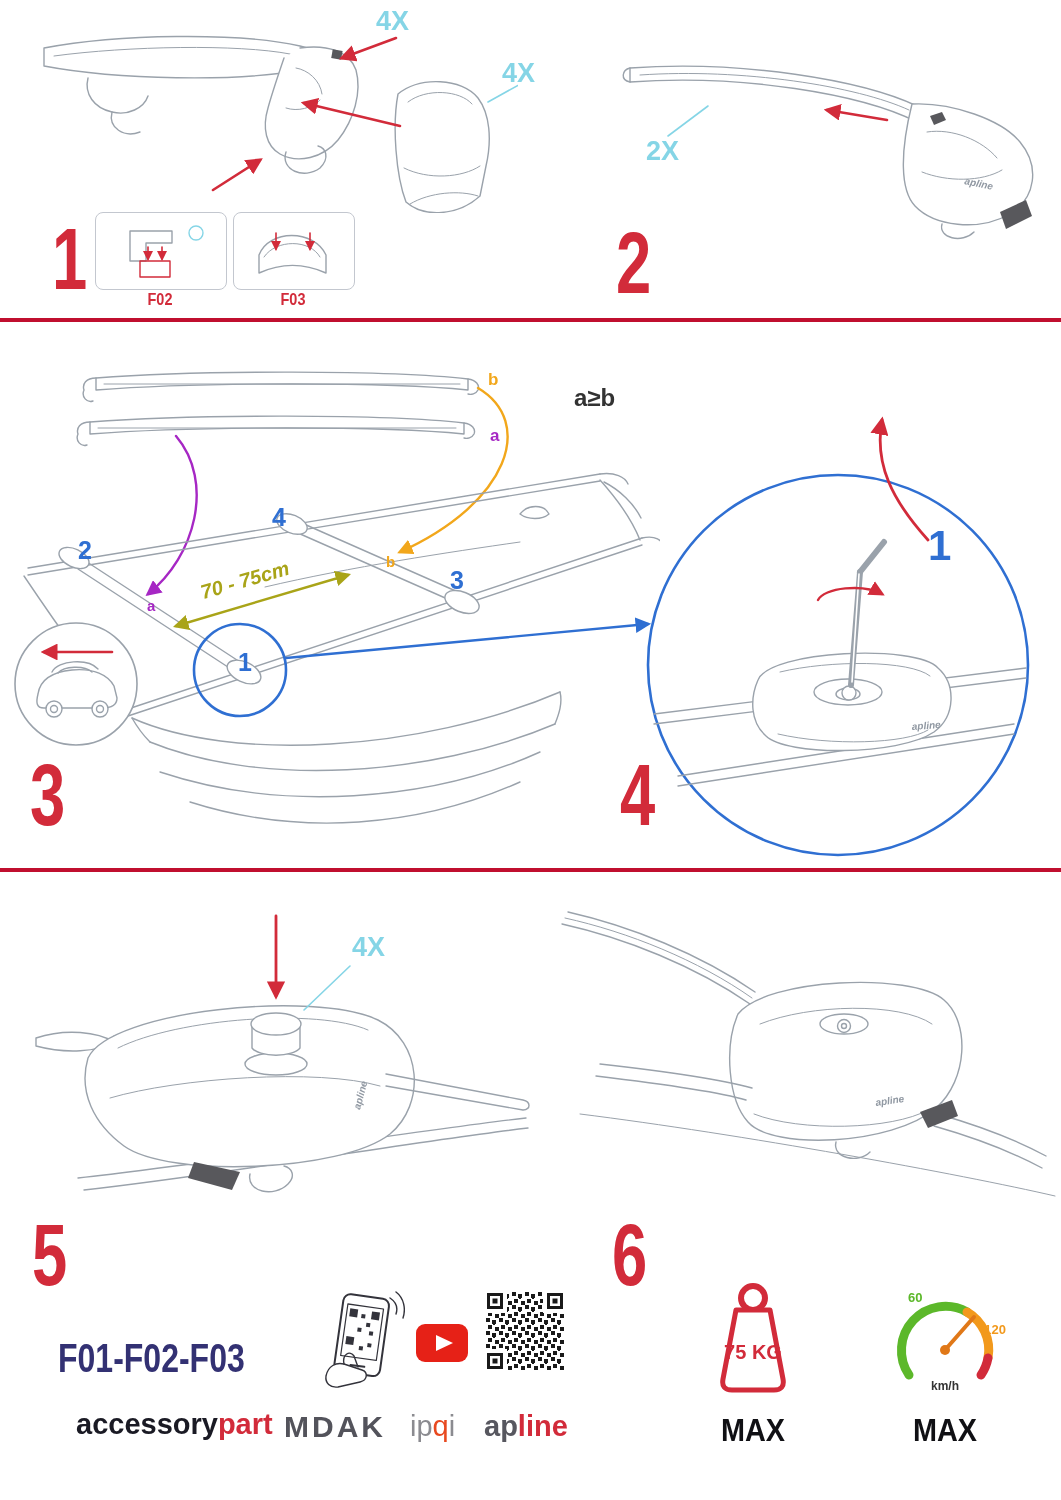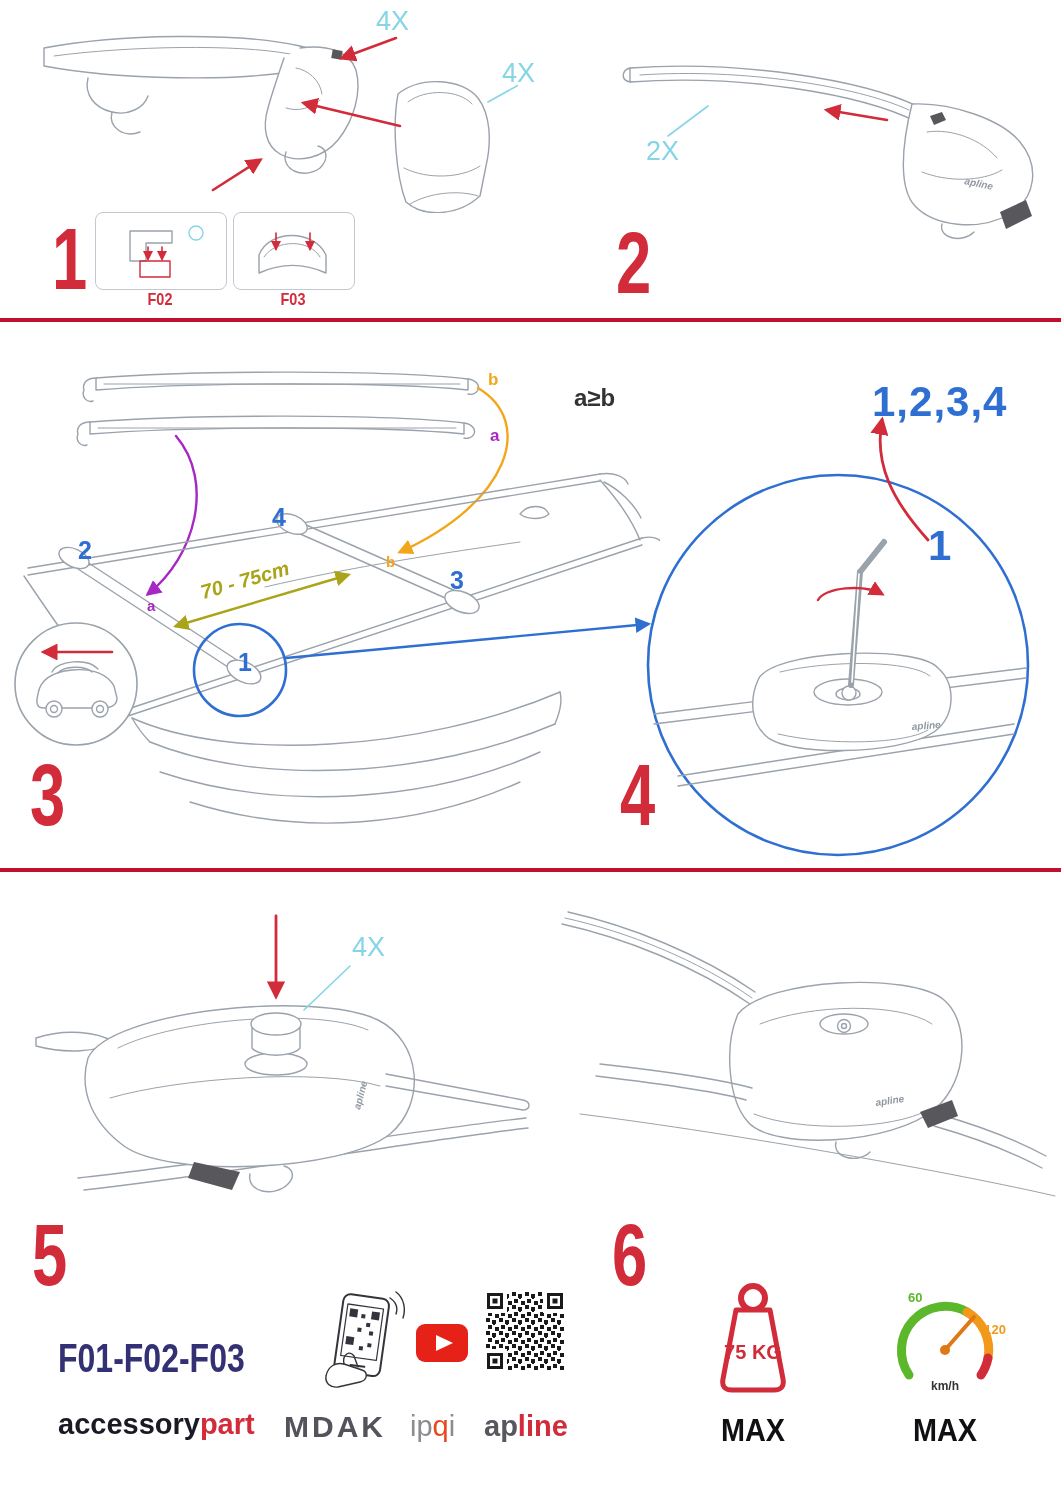--- a/index.html
+++ b/index.html
@@ -2,36 +2,36 @@
 <html style="--red: #d22b3a; --divider: #c00f2f; --cyan: #85d5e6; --blue: #2f6fd2; --purple: #a627c4; --orange: #f2a71b; --olive: #a9a418; --navy: #333173; --lineart: #9aa2ab; --brandq: #e8491f; --green: #5cb82a; --gaugeorange: #f2991c;"><head>
 <meta charset="utf-8">
 <style>
   html,body{margin:0;padding:0;background:#fff;}
   .page{position:relative;width:1061px;height:1500px;background:#fff;overflow:hidden;
         font-family:"Liberation Sans",sans-serif;}
   .abs{position:absolute;}
   .divider{position:absolute;left:0;width:1061px;height:4px;background:var(--divider,#c00f2f);}
   .stepnum{font-size:88px;font-weight:700;color:var(--red,#d22b3a);line-height:.85;
            transform:scaleX(.72);transform-origin:left top;letter-spacing:-3px;}
-  .qty{font-size:27px;font-weight:400;color:var(--cyan,#85d5e6);}
+  .qty{font-size:27px;font-weight:700;color:var(--cyan,#85d5e6);}
   .bluenum{font-size:25px;font-weight:700;color:var(--blue,#2f6fd2);}
   .seq{font-size:42px;font-weight:700;color:var(--blue,#2f6fd2);letter-spacing:1px;}
   .barlbl{font-size:17px;font-weight:700;}
   .o{color:var(--orange,#f2a71b);} .p{color:var(--purple,#a627c4);}
   .cmp{font-size:24px;font-weight:700;color:#333;}
   .poslbl{font-size:15px;font-weight:700;}
   .dist{font-size:20px;font-weight:700;font-style:italic;color:var(--olive,#a9a418);
         transform:rotate(-16deg);transform-origin:left top;white-space:nowrap;}
   .boxfig{position:absolute;border:1.6px solid #c3c7cf;border-radius:8px;background:#fff;}
   .codelbl{position:absolute;font-size:17px;font-weight:700;color:var(--red,#d22b3a);
            text-align:center;transform:scaleX(.85);}
   .codes{font-size:40px;font-weight:700;color:var(--navy,#333173);transform:scaleX(.8);
          transform-origin:left top;letter-spacing:0;}
   .brandrow{font-size:30px;font-weight:700;white-space:nowrap;}
-  .b-dark{color:#1a1a24;} .b-red{color:var(--red,#d22b3a);}
+  .b-dark{color:#1a1a24;margin-left:18px;} .b-red{color:var(--red,#d22b3a);}
   .b-gray{color:#53535b;letter-spacing:3px;}
   .b-lgray{color:#8b8b90;} .b-q{color:var(--brandq,#e8491f);}
   .maxlbl{font-size:32px;font-weight:700;color:#101014;text-align:center;transform:scaleX(.9);}
   
   .ln{fill:none;stroke:var(--lineart,#9aa2ab);stroke-width:1.4;stroke-linecap:round;stroke-linejoin:round;}
   .lnf{fill:#fff;stroke:var(--lineart,#9aa2ab);stroke-width:1.4;stroke-linecap:round;stroke-linejoin:round;}
   .lnt{fill:none;stroke:var(--lineart,#9aa2ab);stroke-width:1;stroke-linecap:round;}
   .dark{fill:#58585c;stroke:none;}
   .arr-red{fill:none;stroke:var(--red,#d22b3a);stroke-width:2.6;stroke-linecap:round;}
   .arr-blue{fill:none;stroke:var(--blue,#2f6fd2);stroke-width:2.4;stroke-linecap:round;}
@@ -225,21 +225,20 @@
       <text x="282" y="358" class="foot-logo" transform="rotate(-4 282 358)">apline</text>
     </g>
     <g>
       <path d="M230,200 L221,313" style="fill:none;stroke:#9aa2ab;stroke-width:6;stroke-linecap:round"></path>
       <path d="M230,200 L254,170" style="fill:none;stroke:#9aa2ab;stroke-width:6;stroke-linecap:round"></path>
       <path d="M229,202 L222,310" style="fill:none;stroke:#fff;stroke-width:1.6;stroke-linecap:round"></path>
     </g>
     <path class="arr-red" style="stroke-width:2.4" d="M188,228 A36,15 0 0 1 252,222" marker-end="url(#mr)"></path>
     <path class="arr-red" style="stroke-width:2.8" d="M298,168 C262,128 244,92 252,48" marker-end="url(#mr)"></path>
   </svg>
-  <div class="abs seq" style="left:872px;top:378px">1,2,3,4</div>
   <div class="abs seq" style="left:928px;top:522px">1</div>
   <div class="abs stepnum" style="left:620px;top:758px">4</div>
 
   <div class="divider" style="top:868px"></div>
 
   <svg class="abs" style="left:18px;top:878px" width="515" height="345">
     <g>
       <path class="lnf" d="M18,160 C48,150 80,154 96,164 C80,174 48,176 18,168 Z"></path>
       <path class="ln" d="M96,158 L150,162 M96,172 L150,172"></path>
       <path class="ln" d="M60,300 C200,285 400,252 508,240 M66,312 C210,296 404,262 510,250"></path>

